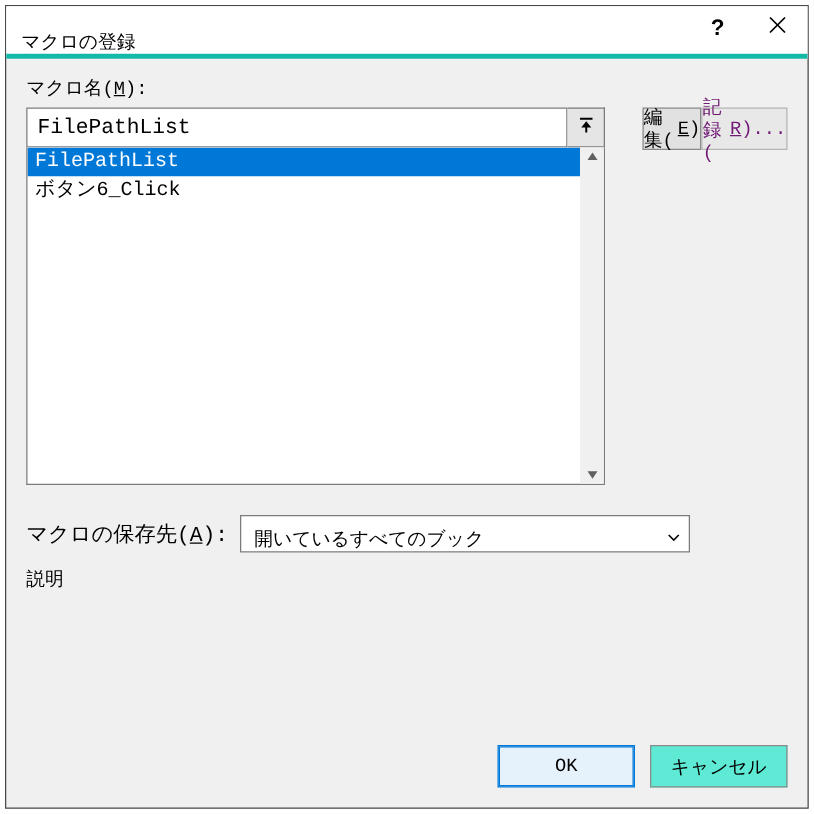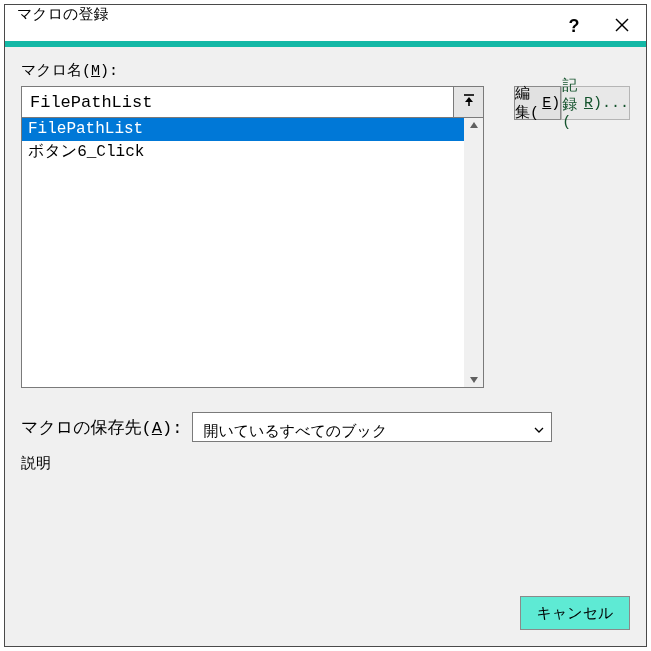--- a/index.html
+++ b/index.html
@@ -19,23 +19,23 @@
     top: 4px;
     width: 643px;
     height: 643px;
     border: 1px solid #4a4a4a;
     background: #f0f0f0;
     display: flex;
     flex-direction: column;
   }
   .titlebar {
     height: 42px;
-    border-bottom: 6px solid #14b8a6;
-    display: flex;
-    align-items: flex-start;
+    border-bottom: 4px solid #14b8a6;
+    display: flex;
+    align-items: flex-end;
     padding: 0 0 0 12px;
     background: #fff;
   }
   .titlebar-title {
     flex: 1;
     font-size: 15px;
     color: #000;
   }
   .titlebar-help {
     width: 48px;
@@ -151,21 +151,21 @@
     border: 1px solid #8a8a8a;
     background: #e1e1e1;
     display: flex;
     align-items: center;
     justify-content: center;
     font-size: 15px;
     color: #000;
     margin-bottom: 16px;
   }
   .side-btn.disabled {
-    color: #14532d;
+    color: #701a75;
     border-color: #b5b5b5;
     background: #e8e8e8;
   }
   .loc-row {
     display: flex;
     align-items: center;
     margin-top: 24px;
   }
   .loc-label {
     font-size: 17px;
@@ -298,19 +298,22 @@
           <svg viewBox="0 0 12 12">
               <polyline points="2,4 6,8 10,4" fill="none" stroke="#000" stroke-width="1.3"></polyline>
             </svg>
         </span>
       </div>
     </div>
 
     <div class="desc-label">説明</div>
 
     <div class="footer">
+      <div class="btn primary">
+        <span>OK</span>
+      </div>
       <div class="btn">
         <span>キャンセル</span>
       </div>
     </div>
 
   </div>
 </div>
 
 </body></html>

